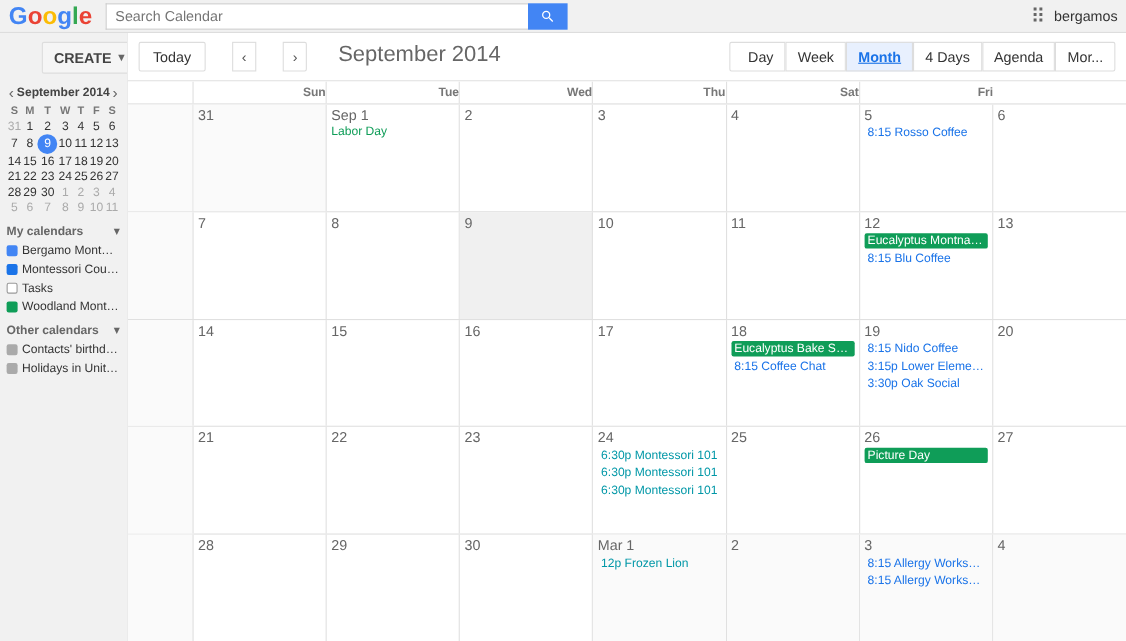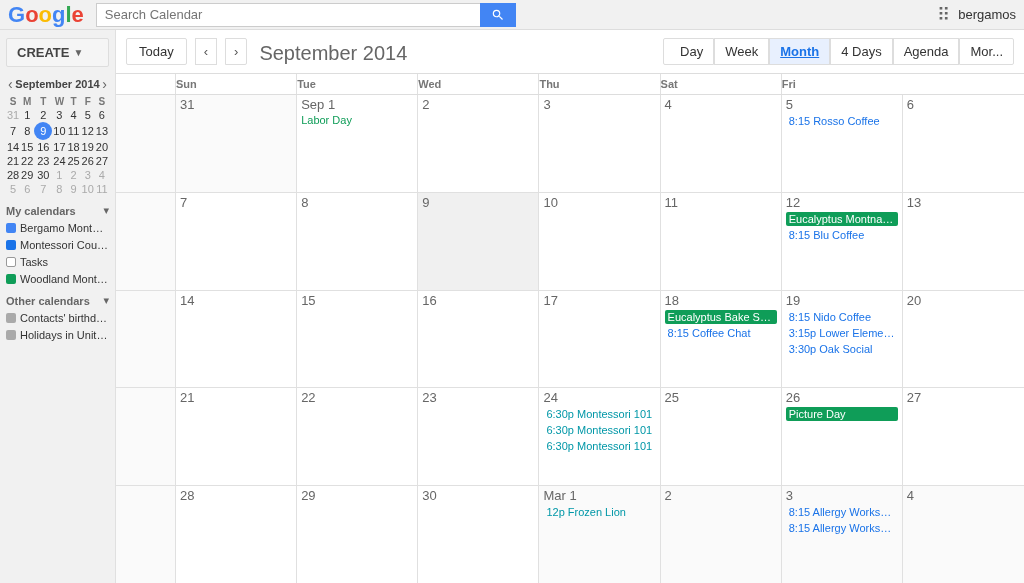--- a/index.html
+++ b/index.html
@@ -20,21 +20,21 @@
     #search-btn svg { width: 14px; height: 14px; fill: white; }
     .topbar-right { margin-left: auto; display: flex; align-items: center; gap: 8px; }
     .grid-icon { font-size: 18px; color: #666; cursor: pointer; }
     .user-name { font-size: 13px; color: #333; }
 
     
     #main { display: flex; height: calc(100vh - 30px); }
 
     
     #sidebar { width: 116px; background: #f1f1f1; padding: 8px 6px; border-right: 1px solid #e0e0e0; flex-shrink: 0; overflow-y: auto; }
-    #create-btn { background: #f5f5f5; border: 1px solid #ddd; border-radius: 2px; padding: 6px 10px; font-size: 13px; cursor: pointer; display: flex; align-items: center; gap: 4px; width: 100%; margin-bottom: 10px; font-weight: bold; color: #444; }
+    #create-btn { background: #f5f5f5; border: 1px solid #ddd; border-radius: 2px; padding: 6px 10px; font-size: 13px; cursor: pointer; display: flex; align-items: center; gap: 4px; width: 100%; margin-bottom: 10px; font-weight: bold; color: #444; margin-left: 32px; }
     .create-arrow { color: #666; font-size: 10px; }
 
     
     .mini-cal { margin-bottom: 8px; }
     .mini-cal-header { display: flex; align-items: center; justify-content: space-between; margin-bottom: 4px; font-size: 11px; font-weight: bold; }
     .mini-cal-nav { background: none; border: none; cursor: pointer; color: #666; font-size: 14px; padding: 0 2px; line-height: 1; }
     .mini-cal-title { font-size: 11px; color: #444; font-weight: bold; }
     .mini-cal table { width: 100%; border-collapse: collapse; }
     .mini-cal th { font-size: 10px; color: #777; text-align: center; padding: 1px; }
     .mini-cal td { font-size: 11px; text-align: center; padding: 1px 0; cursor: pointer; color: #333; }
@@ -52,35 +52,35 @@
     .cal-dot.white { background: white; border: 1px solid #999; }
     .cal-dot.green { background: #0F9D58; }
     .cal-dot.gray { background: #aaa; }
     .cal-item-text { overflow: hidden; text-overflow: ellipsis; white-space: nowrap; font-size: 11px; }
     .add-friend { font-size: 11px; color: #666; padding: 2px 0; cursor: pointer; margin-bottom: 4px; }
 
     
     #content { flex: 1; display: flex; flex-direction: column; overflow: hidden; }
 
     
-    #toolbar { display: flex; align-items: flex-end; background: white; border-bottom: 1px solid #ddd; padding: 8px 10px; gap: 8px; }
+    #toolbar { display: flex; align-items: flex-start; background: white; border-bottom: 1px solid #ddd; padding: 8px 10px; gap: 24px; }
     .today-btn { border: 1px solid #ddd; background: white; border-radius: 2px; padding: 5px 12px; font-size: 13px; cursor: pointer; color: #333; }
     .nav-btn { border: 1px solid #ddd; background: white; padding: 5px 8px; font-size: 13px; cursor: pointer; color: #555; }
     .nav-btn:first-of-type { border-radius: 2px 0 0 2px; border-right: none; }
     .nav-btn:last-of-type { border-radius: 0 2px 2px 0; }
     .current-month { font-size: 20px; color: #666; font-weight: 300; margin-left: 4px; }
     .view-btns { margin-left: auto; display: flex; }
     .view-btn { border: 1px solid #ddd; background: white; padding: 5px 10px; font-size: 13px; cursor: pointer; color: #333; border-right: none; }
     .view-btn:first-child { border-radius: 2px 0 0 2px; }
     .view-btn.active { background: #e8f0fe; color: #1a73e8; font-weight: bold; }
 
     
     #cal-grid { flex: 1; display: flex; flex-direction: column; overflow: hidden; background: white; }
     .cal-days-header { display: grid; grid-template-columns: 60px repeat(7, 1fr); border-bottom: 1px solid #ddd; }
-    .cal-day-header { text-align: left; padding: 4px 0; font-size: 11px; color: #777; font-weight: bold; border-right: 1px solid #e0e0e0; }
+    .cal-day-header { text-align: right; padding: 4px 0; font-size: 11px; color: #777; font-weight: bold; border-right: 1px solid #e0e0e0; }
     .cal-day-header:last-child { border-right: none; }
     .cal-corner { border-right: 1px solid #e0e0e0; }
 
     .cal-weeks { flex: 1; display: flex; flex-direction: column; overflow: hidden; }
     .cal-week { flex: 1; display: grid; grid-template-columns: 60px repeat(7, 1fr); border-bottom: 1px solid #e0e0e0; }
     .cal-week:last-child { border-bottom: none; }
     .week-num { border-right: 1px solid #e0e0e0; background: #fafafa; }
     .cal-cell { border-right: 1px solid #e0e0e0; padding: 2px 4px; font-size: 11px; min-height: 80px; position: relative; overflow: hidden; }
     .cal-cell:last-child { border-right: none; }
     .cal-cell.selected { background: #f0f0f0; }

